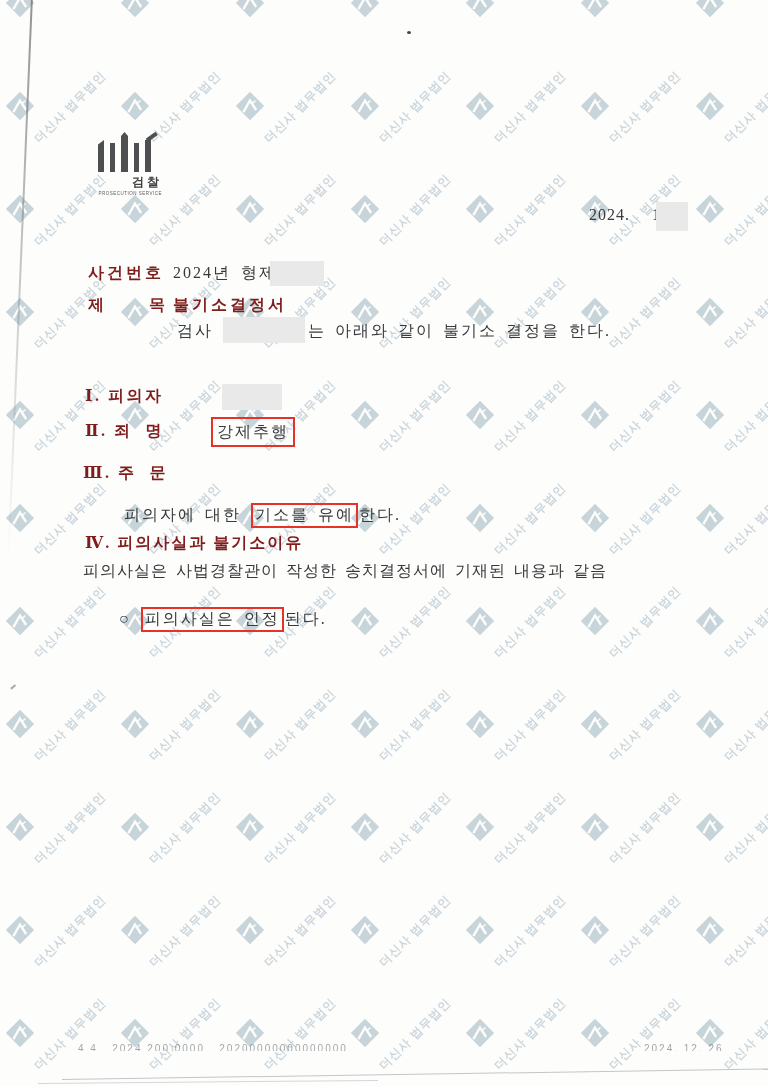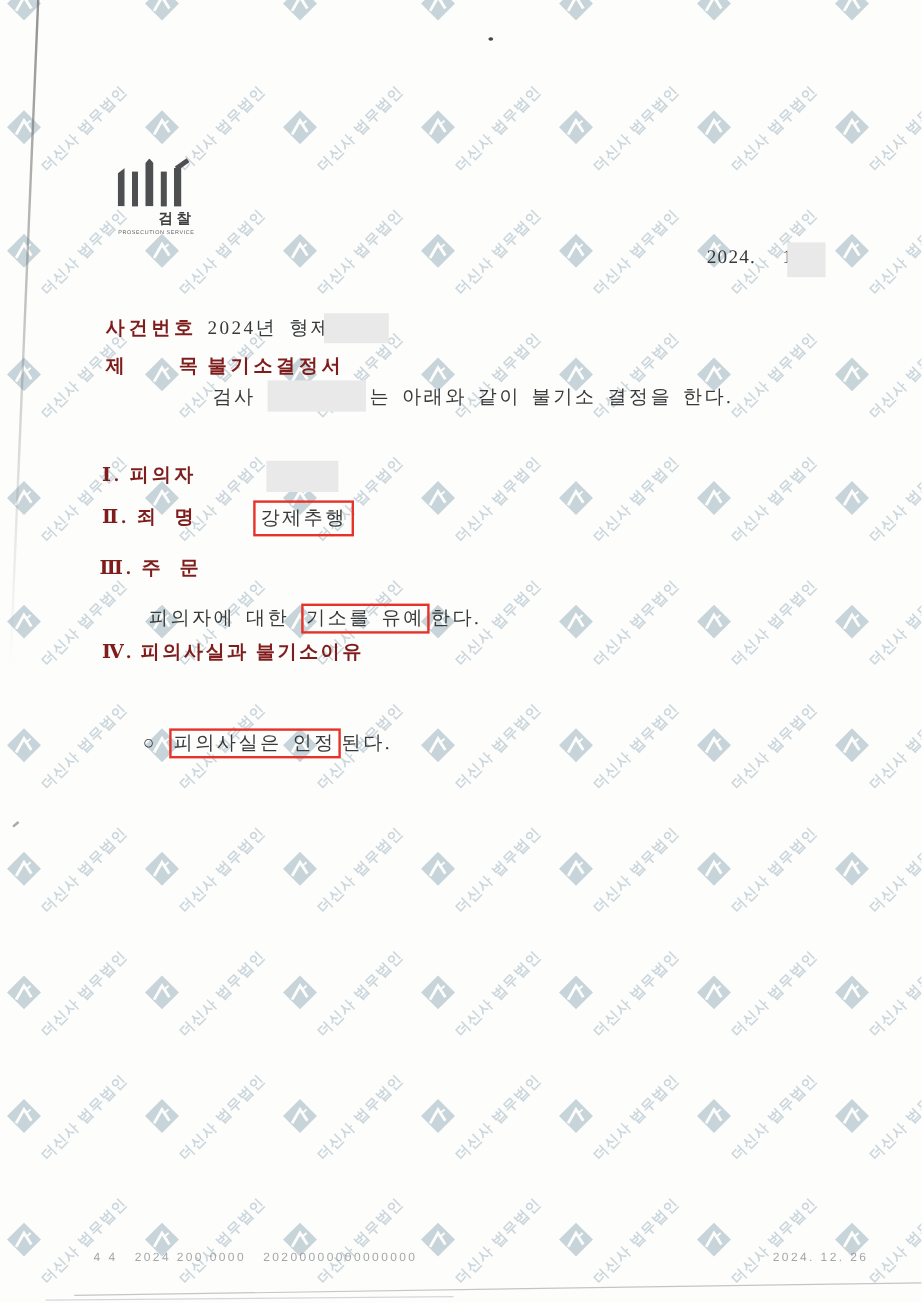--- a/index.html
+++ b/index.html
@@ -593,20 +593,21 @@
   <div class="redbox redbox-abs rb-charge">
     <span>강제추행</span>
   </div>
 
   <div class="line b s3-heading">Ⅲ. 주  문</div>
   <div class="line s3-body">
     <span>피의자에 대한 </span><span class="redbox rb-inline"><span>기소를 유예</span></span><span>한다.</span>
   </div>
 
   <div class="line b s4-heading">Ⅳ. 피의사실과 불기소이유</div>
+  <div class="line s4-line1">피의사실은 사법경찰관이 작성한 송치결정서에 기재된 내용과 같음</div>
 
   <div class="line bullet1">
     <span>○ </span><span class="redbox rb-inline"><span>피의사실은 인정</span></span><span>된다.</span>
   </div>
 
 
   <div class="footer-frag footer-left">4 4   2024 200 0000   20200000000000000</div>
   <div class="footer-frag footer-right">2024. 12. 26</div>
 
 </div>

